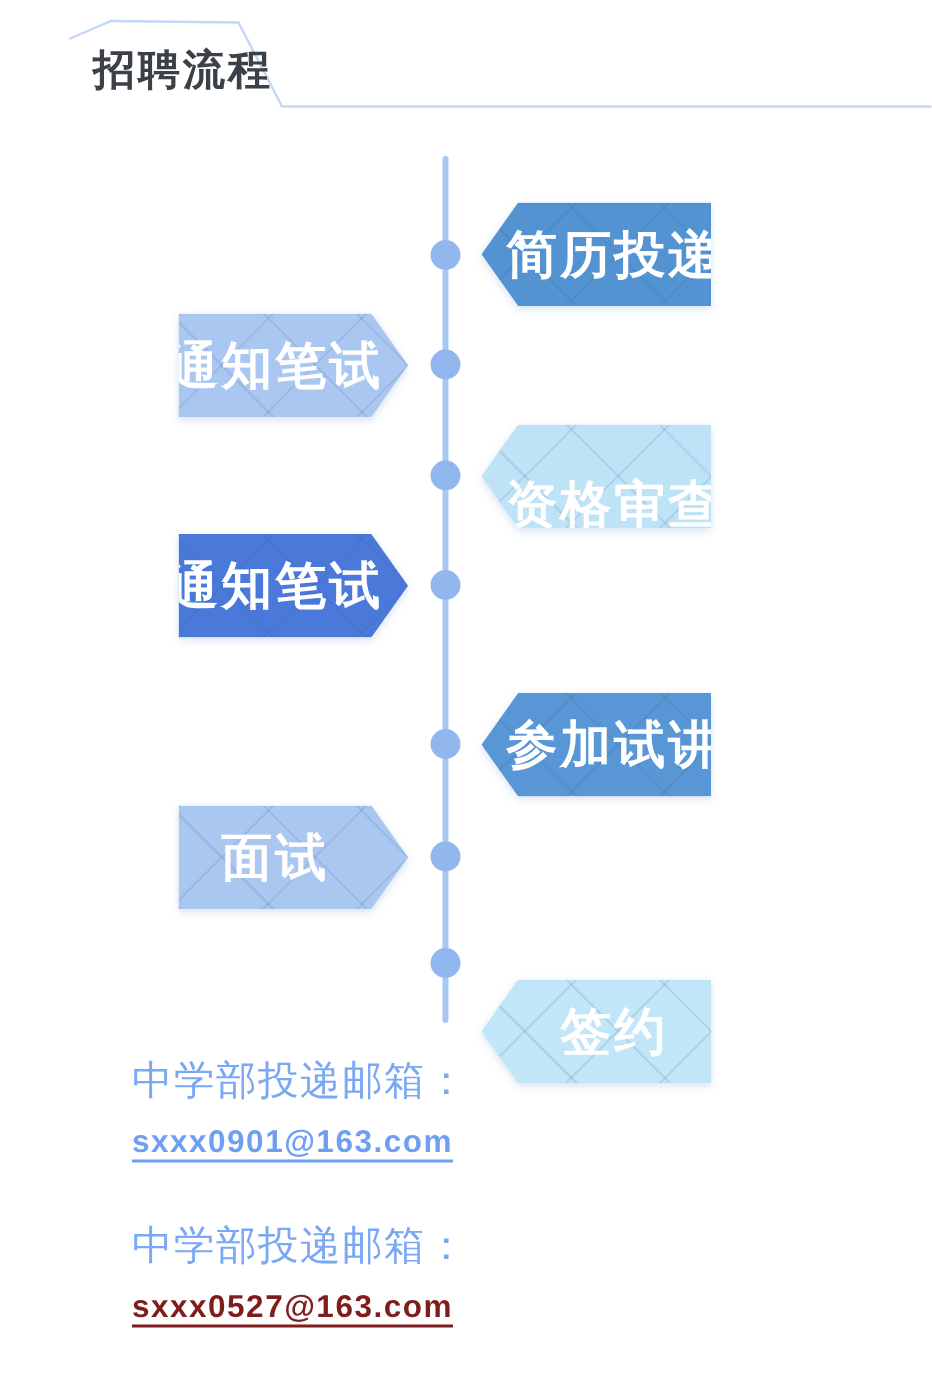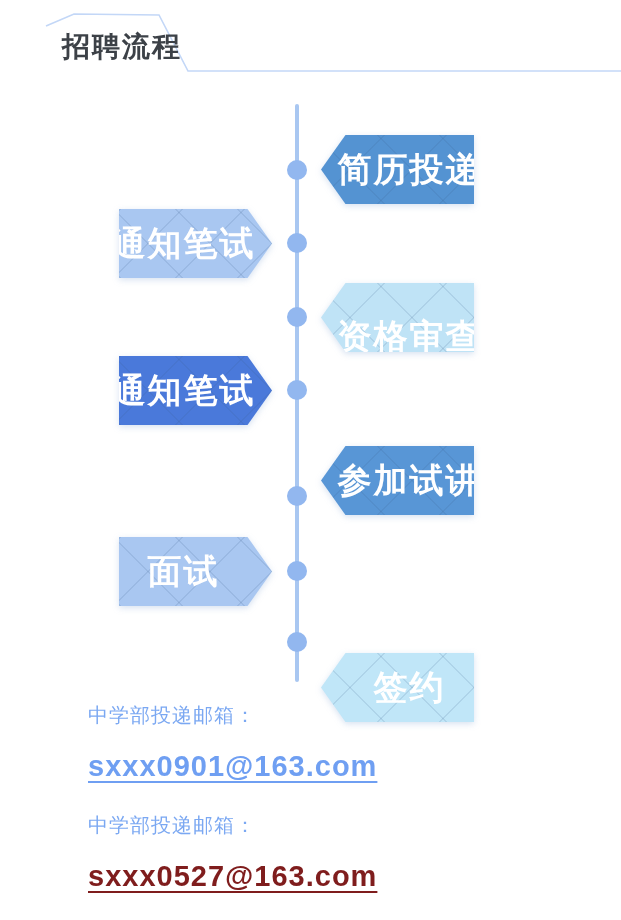--- a/index.html
+++ b/index.html
@@ -46,24 +46,24 @@
   }
   .arrow-label{
     font-size:34px;font-weight:bold;letter-spacing:2px;white-space:nowrap;
   }
   .side-right .arrow-label{padding-left:24px;}
   .side-left .arrow-label{padding-right:24px;}
 
   
   .contacts{position:absolute;left:88px;top:0;width:500px;}
   .contact-label{
-    position:absolute;left:0;font-size:20px;letter-spacing:1px;white-space:nowrap;
+    position:absolute;left:0;font-size:27px;letter-spacing:1px;white-space:nowrap;
   }
   .contact-email{
-    position:absolute;left:0;font-size:29px;font-weight:bold;letter-spacing:1px;
+    position:absolute;left:0;font-size:21px;font-weight:bold;letter-spacing:1px;
     text-decoration:underline;text-decoration-thickness:2px;text-underline-offset:5px;
     white-space:nowrap;cursor:pointer;
   }
 </style>
 </head>
 <body>
 
 <div class="page">
 
   <div class="header">
@@ -94,21 +94,21 @@
             <span class="arrow-label" style="color: rgb(255, 255, 255); margin-top: 38px;">资格审查</span>
           </div>
         </div>
         <div class="dot" style="top: 380px; background: rgb(146, 183, 239);"></div>
         <div class="step-wrap side-left" style="top: 356px; left: 119px;">
           <div class="arrow-shape" style="background-color: rgb(74, 121, 218);">
             <span class="arrow-label" style="color: rgb(255, 255, 255);">通知笔试</span>
           </div>
         </div>
         <div class="dot" style="top: 486px; background: rgb(146, 183, 239);"></div>
-        <div class="step-wrap side-right" style="top: 446px; left: 321px;">
+        <div class="step-wrap side-right" style="top: 462px; left: 321px;">
           <div class="arrow-shape" style="background-color: rgb(88, 150, 214);">
             <span class="arrow-label" style="color: rgb(255, 255, 255);">参加试讲</span>
           </div>
         </div>
         <div class="dot" style="top: 561px; background: rgb(146, 183, 239);"></div>
         <div class="step-wrap side-left" style="top: 537px; left: 119px;">
           <div class="arrow-shape" style="background-color: rgb(169, 199, 241);">
             <span class="arrow-label" style="color: rgb(255, 255, 255);">面试</span>
           </div>
         </div>

